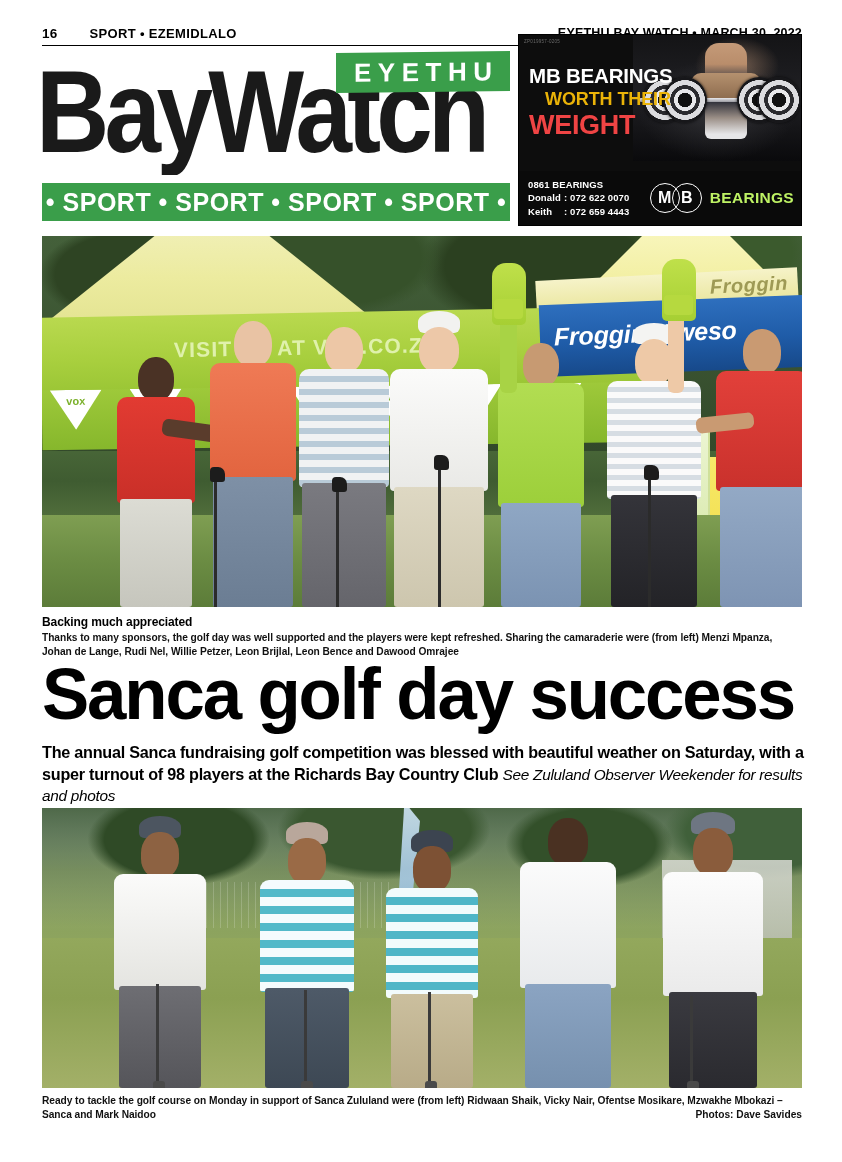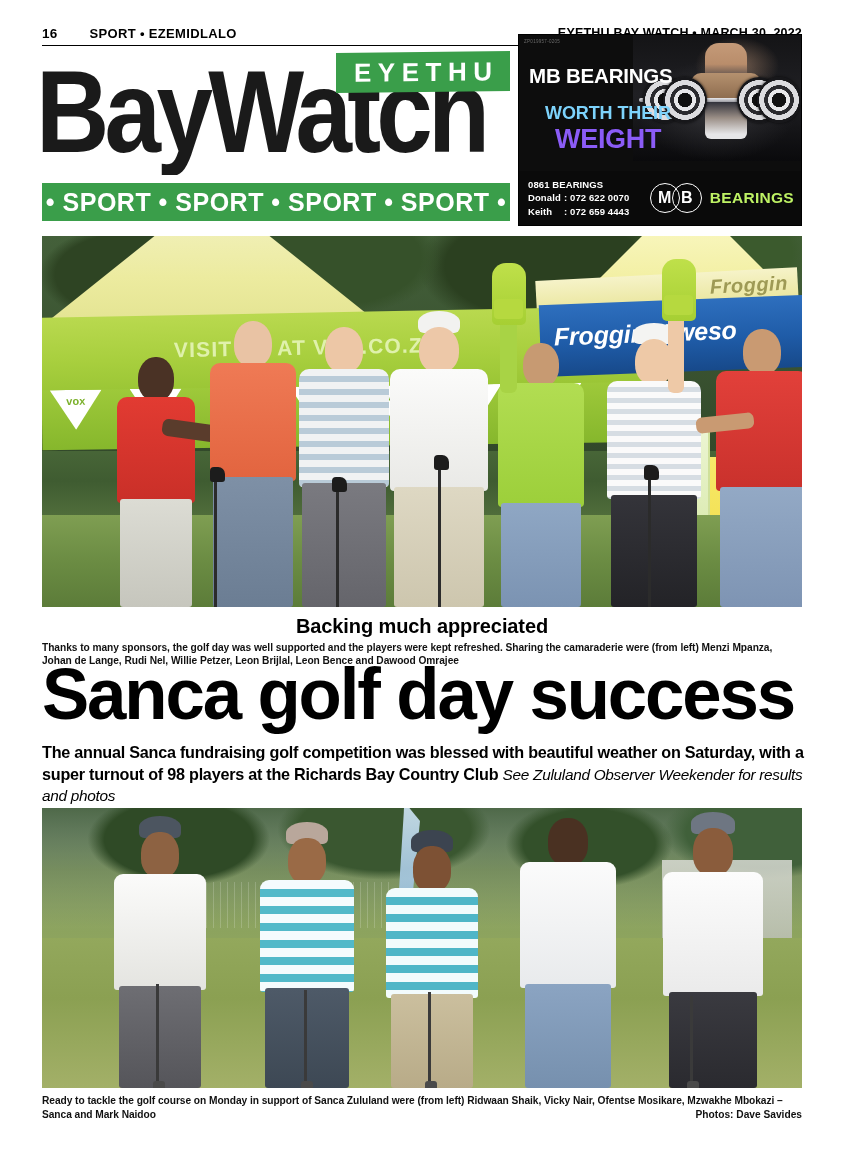--- a/index.html
+++ b/index.html
@@ -125,26 +125,26 @@
   .ad-plate.r1 { left: 104px; }
   .ad-plate.r2 { left: 124px; }
   .ad-copy {
     position: absolute; left: 10px; top: 30px; width: 180px;
   }
   .ad-line1 {
     font-size: 20.5px; font-weight: 700; color: #fff; letter-spacing: -.2px;
     line-height: 1.05; white-space: nowrap;
   }
   .ad-line2 {
-    font-size: 18px; font-weight: 700; color: #7dd3fc; letter-spacing: -.1px;
-    line-height: 1.1; margin-top: 17px; margin-left: 16px; white-space: nowrap;
+    font-size: 18px; font-weight: 700; color: #eab308; letter-spacing: -.1px;
+    line-height: 1.1; margin-top: 3px; margin-left: 16px; white-space: nowrap;
   }
   .ad-line3 {
-    font-size: 27px; font-weight: 700; color: #8b5cf6; letter-spacing: -.3px;
-    line-height: 1.05; margin-top: 2px; margin-left: 26px; white-space: nowrap;
+    font-size: 27px; font-weight: 700; color: #ef4444; letter-spacing: -.3px;
+    line-height: 1.05; margin-top: 2px; white-space: nowrap;
     text-shadow: 0 0 1px rgba(0,0,0,.6);
   }
   .ad-footer {
     position: absolute; left: 0; bottom: 0; width: 284px; height: 54px;
     background: #0a0a0a;
     display: flex; align-items: center; margin-top: 12px;
   }
   .ad-contact {
     margin-left: 9px; color: #fff;
     font-size: 9.5px; font-weight: 700; line-height: 1.42;
@@ -297,23 +297,22 @@
     border-radius: 14px 14px 5px 5px;
   }
   .foam::before {
     content: ""; position: absolute; left: 2px; bottom: 6px;
     width: 29px; height: 20px; background: #b6d93f; border-radius: 4px;
   }
 
   
   .cap { position: absolute; left: 42px; width: 760px; }
   .cap-title {
-    font-size: 20px; font-weight: 700; color: #000; line-height: 1.18;
+    font-size: 12px; font-weight: 700; color: #000; line-height: 1.18;
     letter-spacing: -.1px;
-    text-align: center;
   }
   .cap-body {
     font-size: 10.2px; font-weight: 700; color: #111; line-height: 1.33;
     margin-top: 2px; letter-spacing: -.05px;
   }
   .cap-credit {
     font-size: 10.2px; font-weight: 700; color: #111; text-align: right;
     margin-top: -12px;
   }
 

